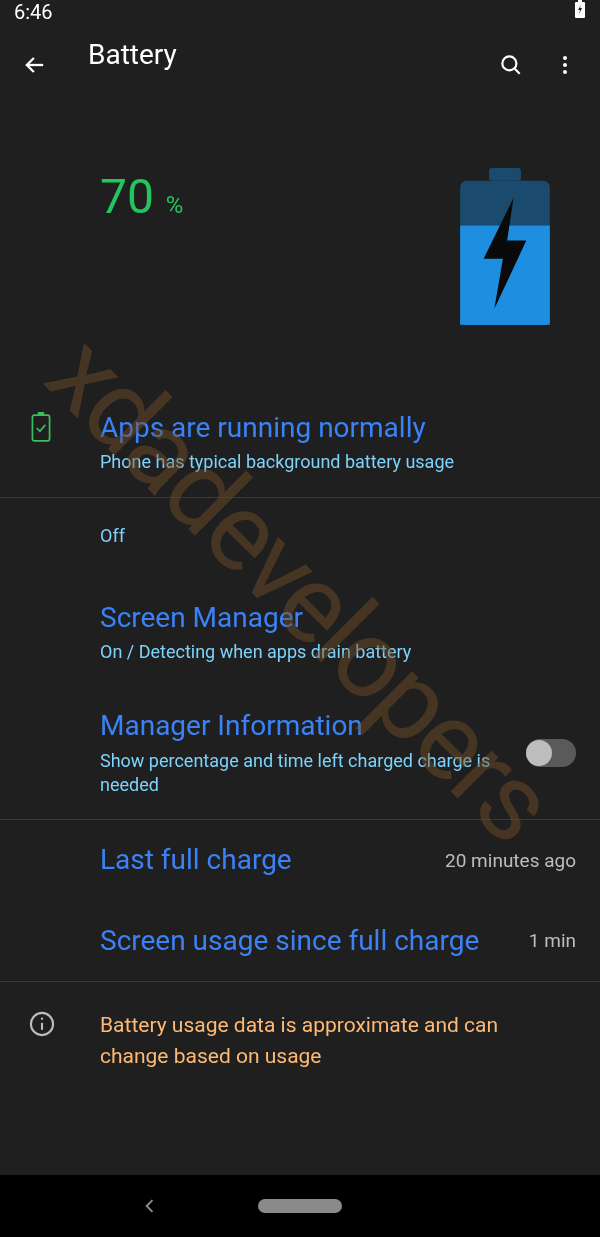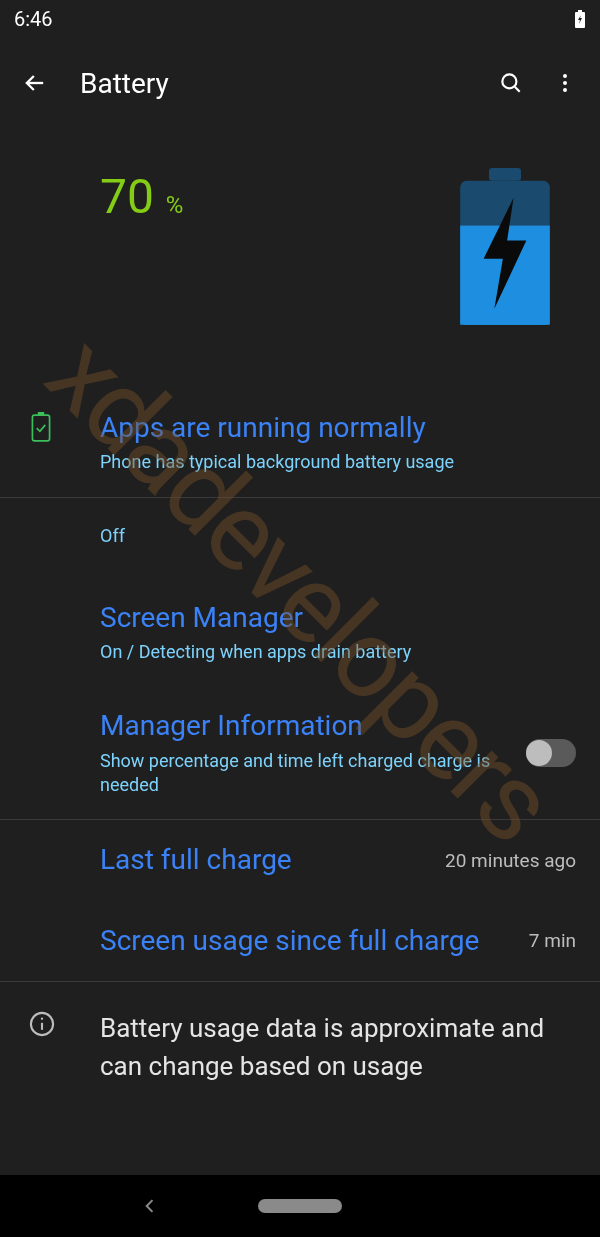--- a/index.html
+++ b/index.html
@@ -1,51 +1,51 @@
 <!DOCTYPE html>
 <html><head>
 <meta charset="utf-8">
 <style>
   * { margin: 0; padding: 0; box-sizing: border-box; }
   html, body { width: 600px; height: 1237px; background: #000; font-family: Roboto, "Segoe UI", Arial, sans-serif; color: #e0e0e0; overflow: hidden; position: relative; }
   .screen { width: 600px; height: 1237px; background: #1f1f1f; position: relative; }
   
   .watermark { position: absolute; top: 50%; left: 50%; transform: translate(-50%, -50%) rotate(45deg); font-size: 110px; font-weight: 400; color: rgba(120, 80, 40, 0.45); letter-spacing: -4px; pointer-events: none; z-index: 5; white-space: nowrap; }
   
-  .status-bar { height: 38px; display: flex; align-items: center; justify-content: space-between; padding: 0 14px; font-size: 20px; color: #fff; }
+  .status-bar { height: 38px; display: flex; align-items: flex-start; justify-content: space-between; padding: 0 14px; font-size: 20px; color: #fff; }
   .status-right { display: flex; align-items: center; gap: 6px; }
   .sb-batt { width: 12px; height: 18px; }
   
-  .app-bar { height: 90px; display: flex; align-items: center; padding: 0 8px; }
+  .app-bar { height: 90px; display: flex; align-items: flex-start; padding: 0 8px; gap: 8px; }
   .app-bar .icon-btn { width: 54px; height: 54px; display: flex; align-items: center; justify-content: center; }
   .app-bar .title { font-size: 28px; color: #fff; flex: 1; margin-left: 18px; font-weight: 400; }
   .app-bar .actions { display: flex; }
   
   .hero { display: flex; padding: 40px 30px 60px 100px; align-items: flex-start; }
   .hero-text { flex: 1; }
-  .hero-pct { font-size: 48px; color: #84cc16; font-weight: 400; }
+  .hero-pct { font-size: 48px; color: #22c55e; font-weight: 400; }
   .hero-pct .sm { font-size: 24px; }
   .hero-sub { font-size: 19px; color: #bdbdbd; margin-top: 10px; max-width: 240px; line-height: 1.35; }
   .hero-batt { width: 110px; height: 160px; margin-right: 10px; }
   
   .row { display: flex; align-items: flex-start; padding: 22px 24px 22px 100px; position: relative; min-height: 80px; }
   .row.with-icon { padding-left: 100px; }
   .row .lead-icon { position: absolute; left: 30px; top: 24px; width: 28px; height: 28px; }
   .row .content { flex: 1; }
   .row .ttl { font-size: 28px; color: #3b82f6; font-weight: 400; line-height: 1.3; }
   .row .sub { font-size: 18px; color: #7dd3fc; margin-top: 4px; line-height: 1.35; }
   .row .trail { margin-left: 16px; font-size: 19px; color: #bdbdbd; align-self: center; }
   .row .switch { width: 50px; height: 28px; background: #5a5a5a; border-radius: 14px; position: relative; align-self: center; margin-left: 16px; flex-shrink: 0; }
   .row .switch::after { content: ""; position: absolute; width: 26px; height: 26px; border-radius: 50%; background: #bdbdbd; left: 0px; top: 1px; }
   .divider { height: 1px; background: #3a3a3a; }
   .divider.full { margin: 0; }
   
   .info-row { display: flex; padding: 28px 30px 28px 100px; position: relative; }
   .info-row .lead-icon { position: absolute; left: 28px; top: 28px; }
-  .info-row .txt { font-size: 26px; color: #e5e5e5; line-height: 1.45; }
+  .info-row .txt { font-size: 21px; color: #fdba74; line-height: 1.45; }
   
   .nav-bar { position: absolute; bottom: 0; left: 0; right: 0; height: 62px; background: #000; display: flex; align-items: center; justify-content: center; }
   .nav-back { position: absolute; left: 140px; }
   .nav-pill { width: 84px; height: 14px; background: #8a8a8a; border-radius: 10px; }
   
   .content-area { position: absolute; top: 0; left: 0; right: 0; bottom: 62px; background: #1f1f1f; overflow: hidden; }
   svg { display: block; }
 </style>
 </head>
 <body>
@@ -153,21 +153,21 @@
       <div class="content">
         <div class="ttl">Last full charge</div>
       </div>
       <div class="trail">20 minutes ago</div>
     </div>
 
     <div class="row" style="align-items:center;">
       <div class="content">
         <div class="ttl">Screen usage since full charge</div>
       </div>
-      <div class="trail">7 min</div>
+      <div class="trail">1 min</div>
     </div>
 
     <div class="divider full"></div>
 
     <div class="info-row">
       <span class="lead-icon">
         <svg width="28" height="28" viewBox="0 0 24 24" fill="none" stroke="#bdbdbd" stroke-width="1.8">
             <circle cx="12" cy="12" r="9.5"></circle>
             <line x1="12" y1="11" x2="12" y2="17"></line>
             <circle cx="12" cy="7.5" r="1" fill="#bdbdbd" stroke="none"></circle>

